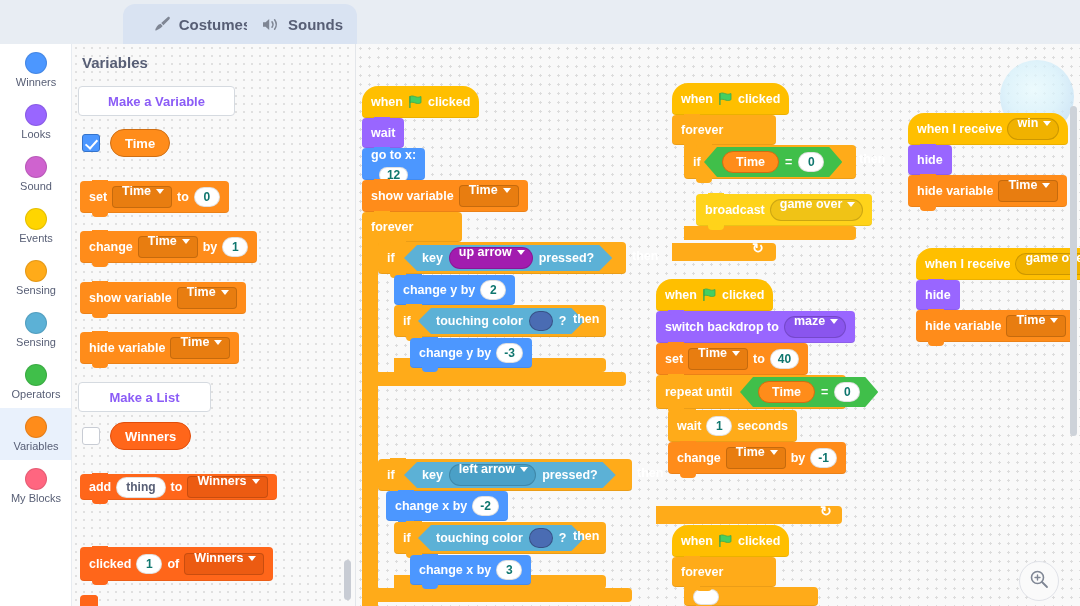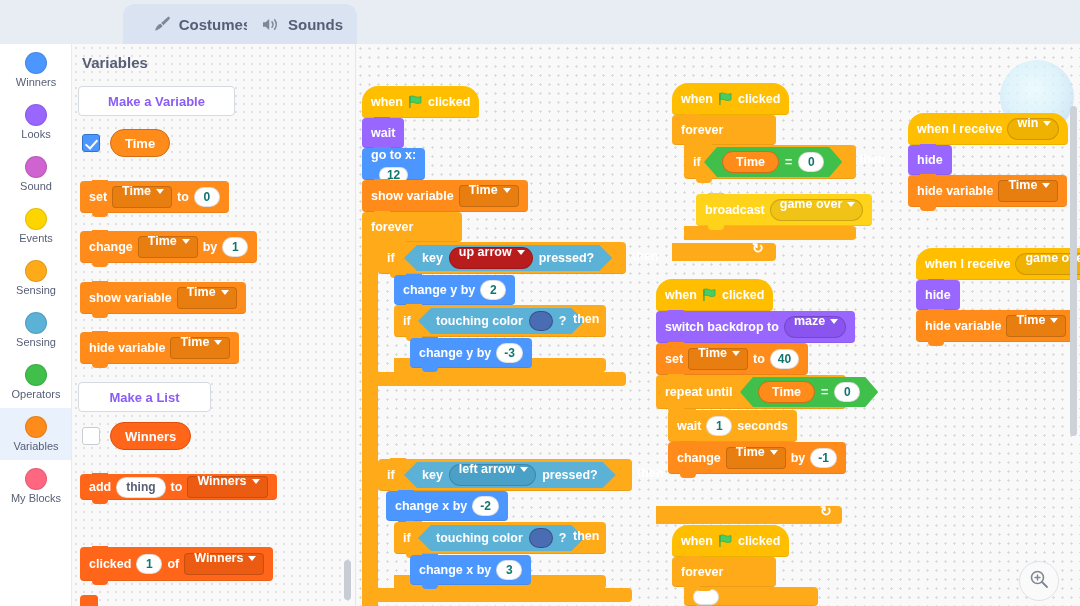--- a/index.html
+++ b/index.html
@@ -382,21 +382,21 @@
         <span>forever</span>
       </div>
       <div class="cleft" style="left:6px; top:196px; height:366px; background:#ffab19;"></div>
     </div>
 
     <div class="blk stack" style="left:22px; top:198px; height:32px; width:248px; background:#ffab19;">
       <span>if</span>
     </div>
     <div class="hexbool" style="position:absolute; left:48px; top:201px; background:#5cb1d6;">
       <span>key</span>
-      <span class="dd round" style="background:#b91c1c;">
+      <span class="dd round" style="background:#a21caf;">
         <span>up arrow</span>
         <i class="caret"></i>
       </span>
       <span>pressed?</span>
     </div>
     <div style="position:absolute; left:276px; top:205px; color:#fff; font-size:12.5px; font-weight:bold;">then</div>
     <div class="cleft" style="position:absolute; left:22px; top:229px; height:112px; background:#ffab19;"></div>
     <div style="position:absolute; left:22px; top:328px; width:248px; height:14px; background:#ffab19; border-radius:0 4px 4px 0;"></div>
 
     <div class="blk stack" style="left:38px; top:231px; height:30px; background:#4c97ff;">

